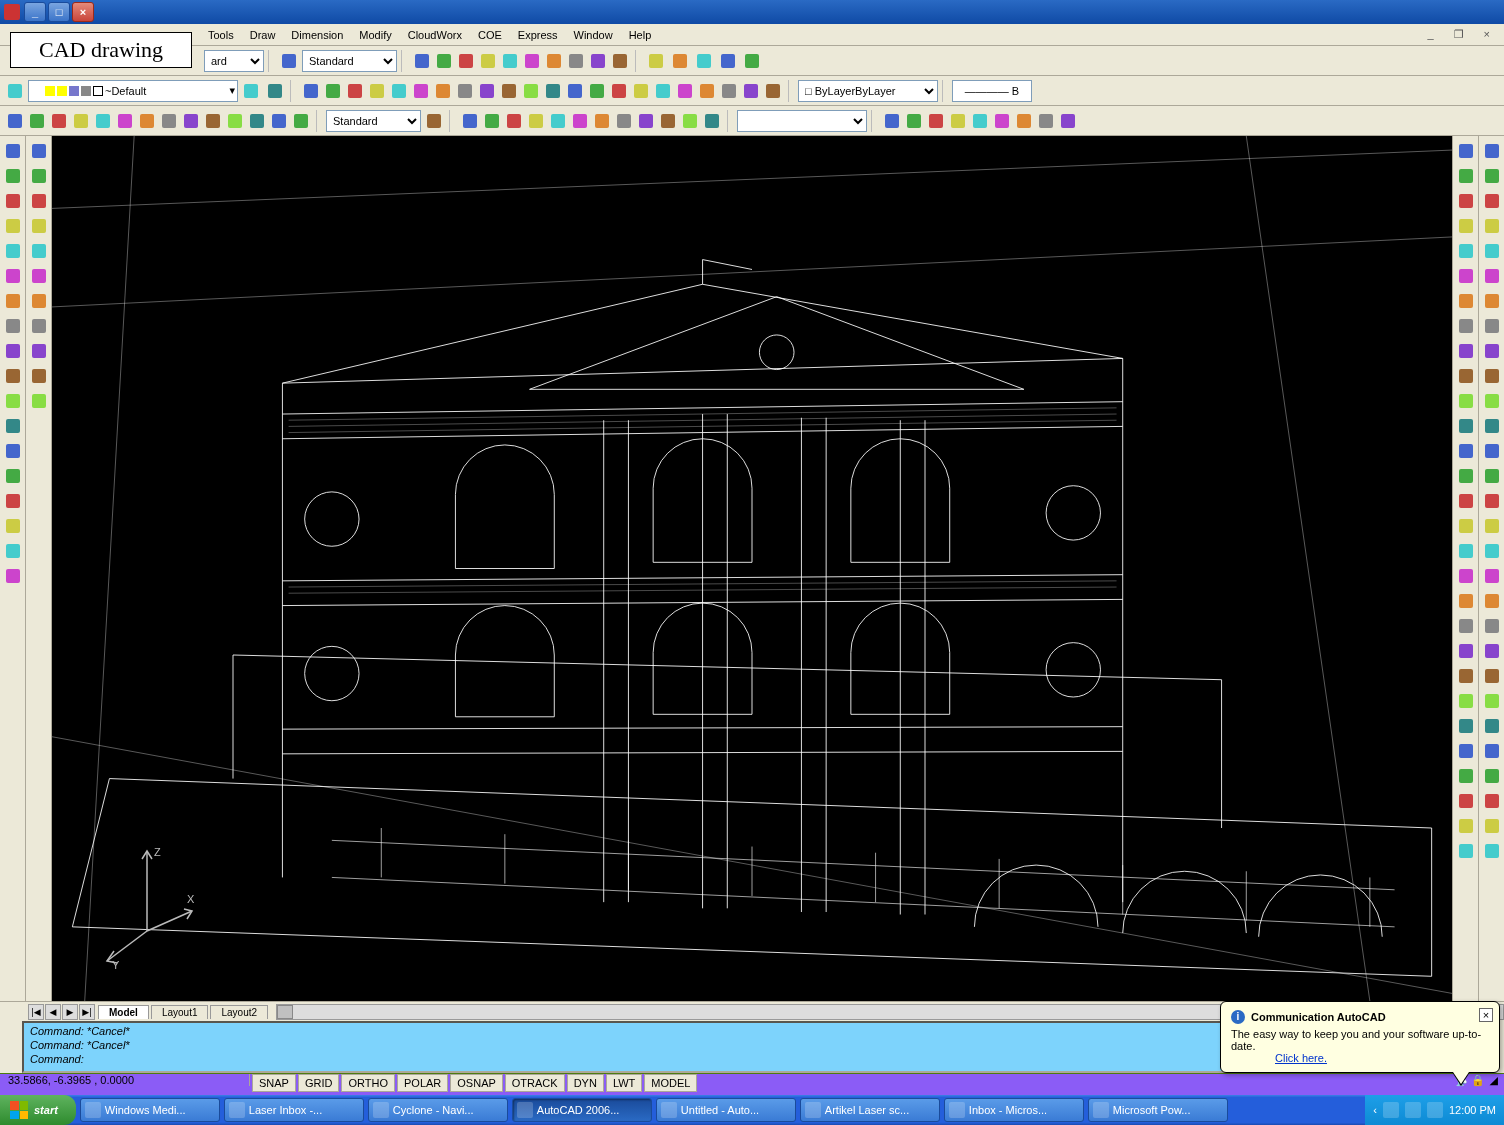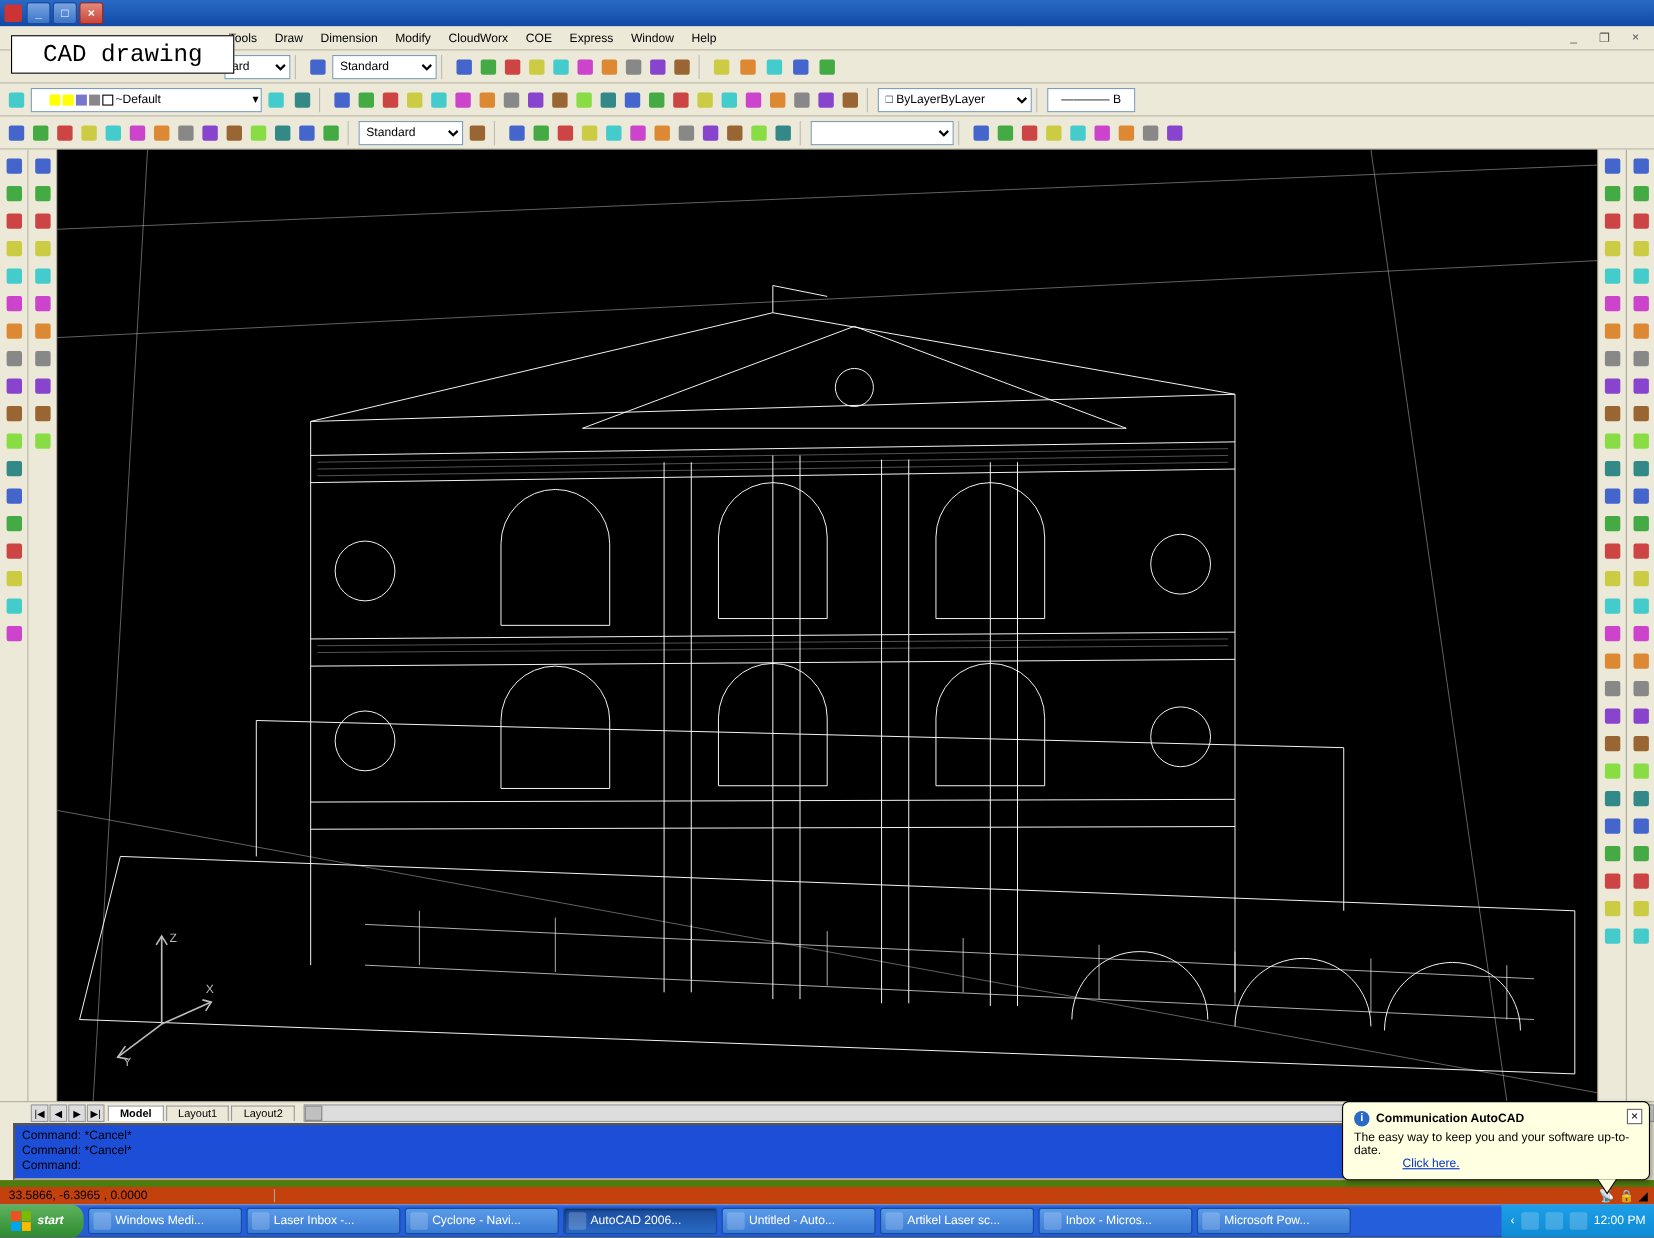--- a/index.html
+++ b/index.html
@@ -7,21 +7,21 @@
 
 
 .titlebar { height:24px; background:linear-gradient(#2a6ac4,#0f4aa5); color:#fff; display:flex; align-items:center; padding:0 4px; font-weight:bold; }
 .titlebar .app-icon { width:16px; height:16px; background:#c33; margin-right:4px; border-radius:2px; }
 .titlebar .title { flex:1; white-space:nowrap; overflow:hidden; }
 .winbtns { display:flex; gap:2px; }
 .winbtns div { width:22px; height:20px; background:linear-gradient(#7aa5e0,#3b74c9); border:1px solid #1a4b9b; border-radius:3px; color:#fff; text-align:center; line-height:18px; font-weight:bold; cursor:pointer; }
 .winbtns .close { background:linear-gradient(#e58a7a,#c9453b); border-color:#9b2a1a; }
 
 
-.badge { position:absolute; left:10px; top:32px; background:#fff; border:1.5px solid #000; padding:4px 28px; font-family:Liberation Mono, monospace; font-size:22px; z-index:50; }
+.badge { position:absolute; left:10px; top:32px; background:#fff; border:1.5px solid #000; padding:4px 28px; font-family:Liberation Serif, serif; font-size:22px; z-index:50; }
 
 
 .menubar { height:22px; background:#ece9d8; display:flex; align-items:center; padding-left:200px; border-bottom:1px solid #aca899; }
 .menubar span { padding:2px 8px; cursor:pointer; }
 .mdi-btns { margin-left:auto; display:flex; gap:4px; padding-right:6px; color:#555; }
 .mdi-btns span { cursor:pointer; font-family:Webdings,Arial; }
 
 
 .toolbar-row { display:flex; align-items:center; height:30px; background:#ece9d8; border-bottom:1px solid #aca899; padding:0 4px; gap:2px; }
 .toolbar-row .sep { width:6px; height:22px; border-left:1px solid #bbb; margin:0 2px; }
@@ -44,25 +44,25 @@
 
 
 .view-tabs { height:20px; background:#ece9d8; display:flex; align-items:center; border-top:1px solid #aca899; padding-left:28px; }
 .vtab-nav { width:16px; height:16px; border:1px solid #999; background:#ddd; text-align:center; line-height:14px; cursor:pointer; margin-right:1px; font-size:9px; }
 .vtab { padding:1px 10px; border:1px solid #999; border-bottom:none; background:#ece9d8; margin-left:2px; cursor:pointer; font-size:10px; }
 .vtab.active { background:#fff; font-weight:bold; }
 .hscroll { flex:1; height:16px; margin-left:8px; background:#ddd; border:1px solid #999; position:relative; }
 .hscroll .thumb { position:absolute; left:0; width:16px; height:100%; background:#c0c0c0; border:1px solid #888; }
 
 
-.cmdwin { height:52px; background:#1d4ed8; border:2px inset #aca899; font-family:"Courier New",monospace; font-size:12px; padding:2px 6px; overflow:hidden; white-space:pre; margin:0 12px; }
+.cmdwin { height:52px; background:#7dd3fc; border:2px inset #aca899; font-family:"Courier New",monospace; font-size:12px; padding:2px 6px; overflow:hidden; white-space:pre; margin:0 22px;font-style:italic; }
 .cmdwin .prompt { color:#000; }
 
 
-.statusbar { height:22px; background:#c2410c; border-top:6px solid #4d7c0f; display:flex; align-items:center; font-size:11px; }
+.statusbar { height:22px; background:#8b5cf6; border-top:1px solid #4d7c0f; display:flex; align-items:flex-start; font-size:11px; }
 .statusbar .coord { width:250px; padding-left:8px; border-right:1px solid #aca899; }
 .statusbar .toggle { padding:0 6px; border:1px solid #aca899; height:18px; line-height:16px; margin-left:2px; background:#ece9d8; cursor:pointer; }
 .statusbar .right-icons { margin-left:auto; display:flex; gap:4px; padding-right:6px; }
 
 
 .comm { position:absolute; right:4px; bottom:52px; width:280px; background:#ffffe1; border:1px solid #000; border-radius:6px; padding:8px 10px; box-shadow:2px 2px 5px rgba(0,0,0,.3); z-index:60; }
 .comm .hdr { font-weight:bold; display:flex; align-items:center; gap:6px; }
 .comm .closebox { position:absolute; right:6px; top:6px; width:14px; height:14px; border:1px solid #666; text-align:center; line-height:12px; cursor:pointer; background:#fff; }
 .comm .link { color:#0033cc; text-decoration:underline; cursor:pointer;margin-left:44px; }
 .comm .info-icon { width:14px; height:14px; border-radius:50%; background:#2a6ac4; color:#fff; text-align:center; font-weight:bold; font-size:10px; line-height:14px; }
@@ -763,20 +763,31 @@
       <div class="thumb"></div>
     </div>
 </div>
 
 <div class="cmdwin"><span>Command: *Cancel*</span>
 <span>Command: *Cancel*</span>
 <span class="prompt">Command:</span></div>
 
 <div class="statusbar">
   <div class="coord">33.5866, -6.3965 , 0.0000</div>
+  <div id="status-toggles" style="display:flex">
+      <div class="toggle">SNAP</div>
+      <div class="toggle">GRID</div>
+      <div class="toggle">ORTHO</div>
+      <div class="toggle">POLAR</div>
+      <div class="toggle">OSNAP</div>
+      <div class="toggle">OTRACK</div>
+      <div class="toggle">DYN</div>
+      <div class="toggle">LWT</div>
+      <div class="toggle">MODEL</div>
+    </div>
   <div class="right-icons">
     <span>📡</span>
     <span>🔒</span>
     <span>◢</span>
   </div>
 </div>
 
 <div class="comm">
   <div class="closebox">×</div>
   <div class="hdr">

